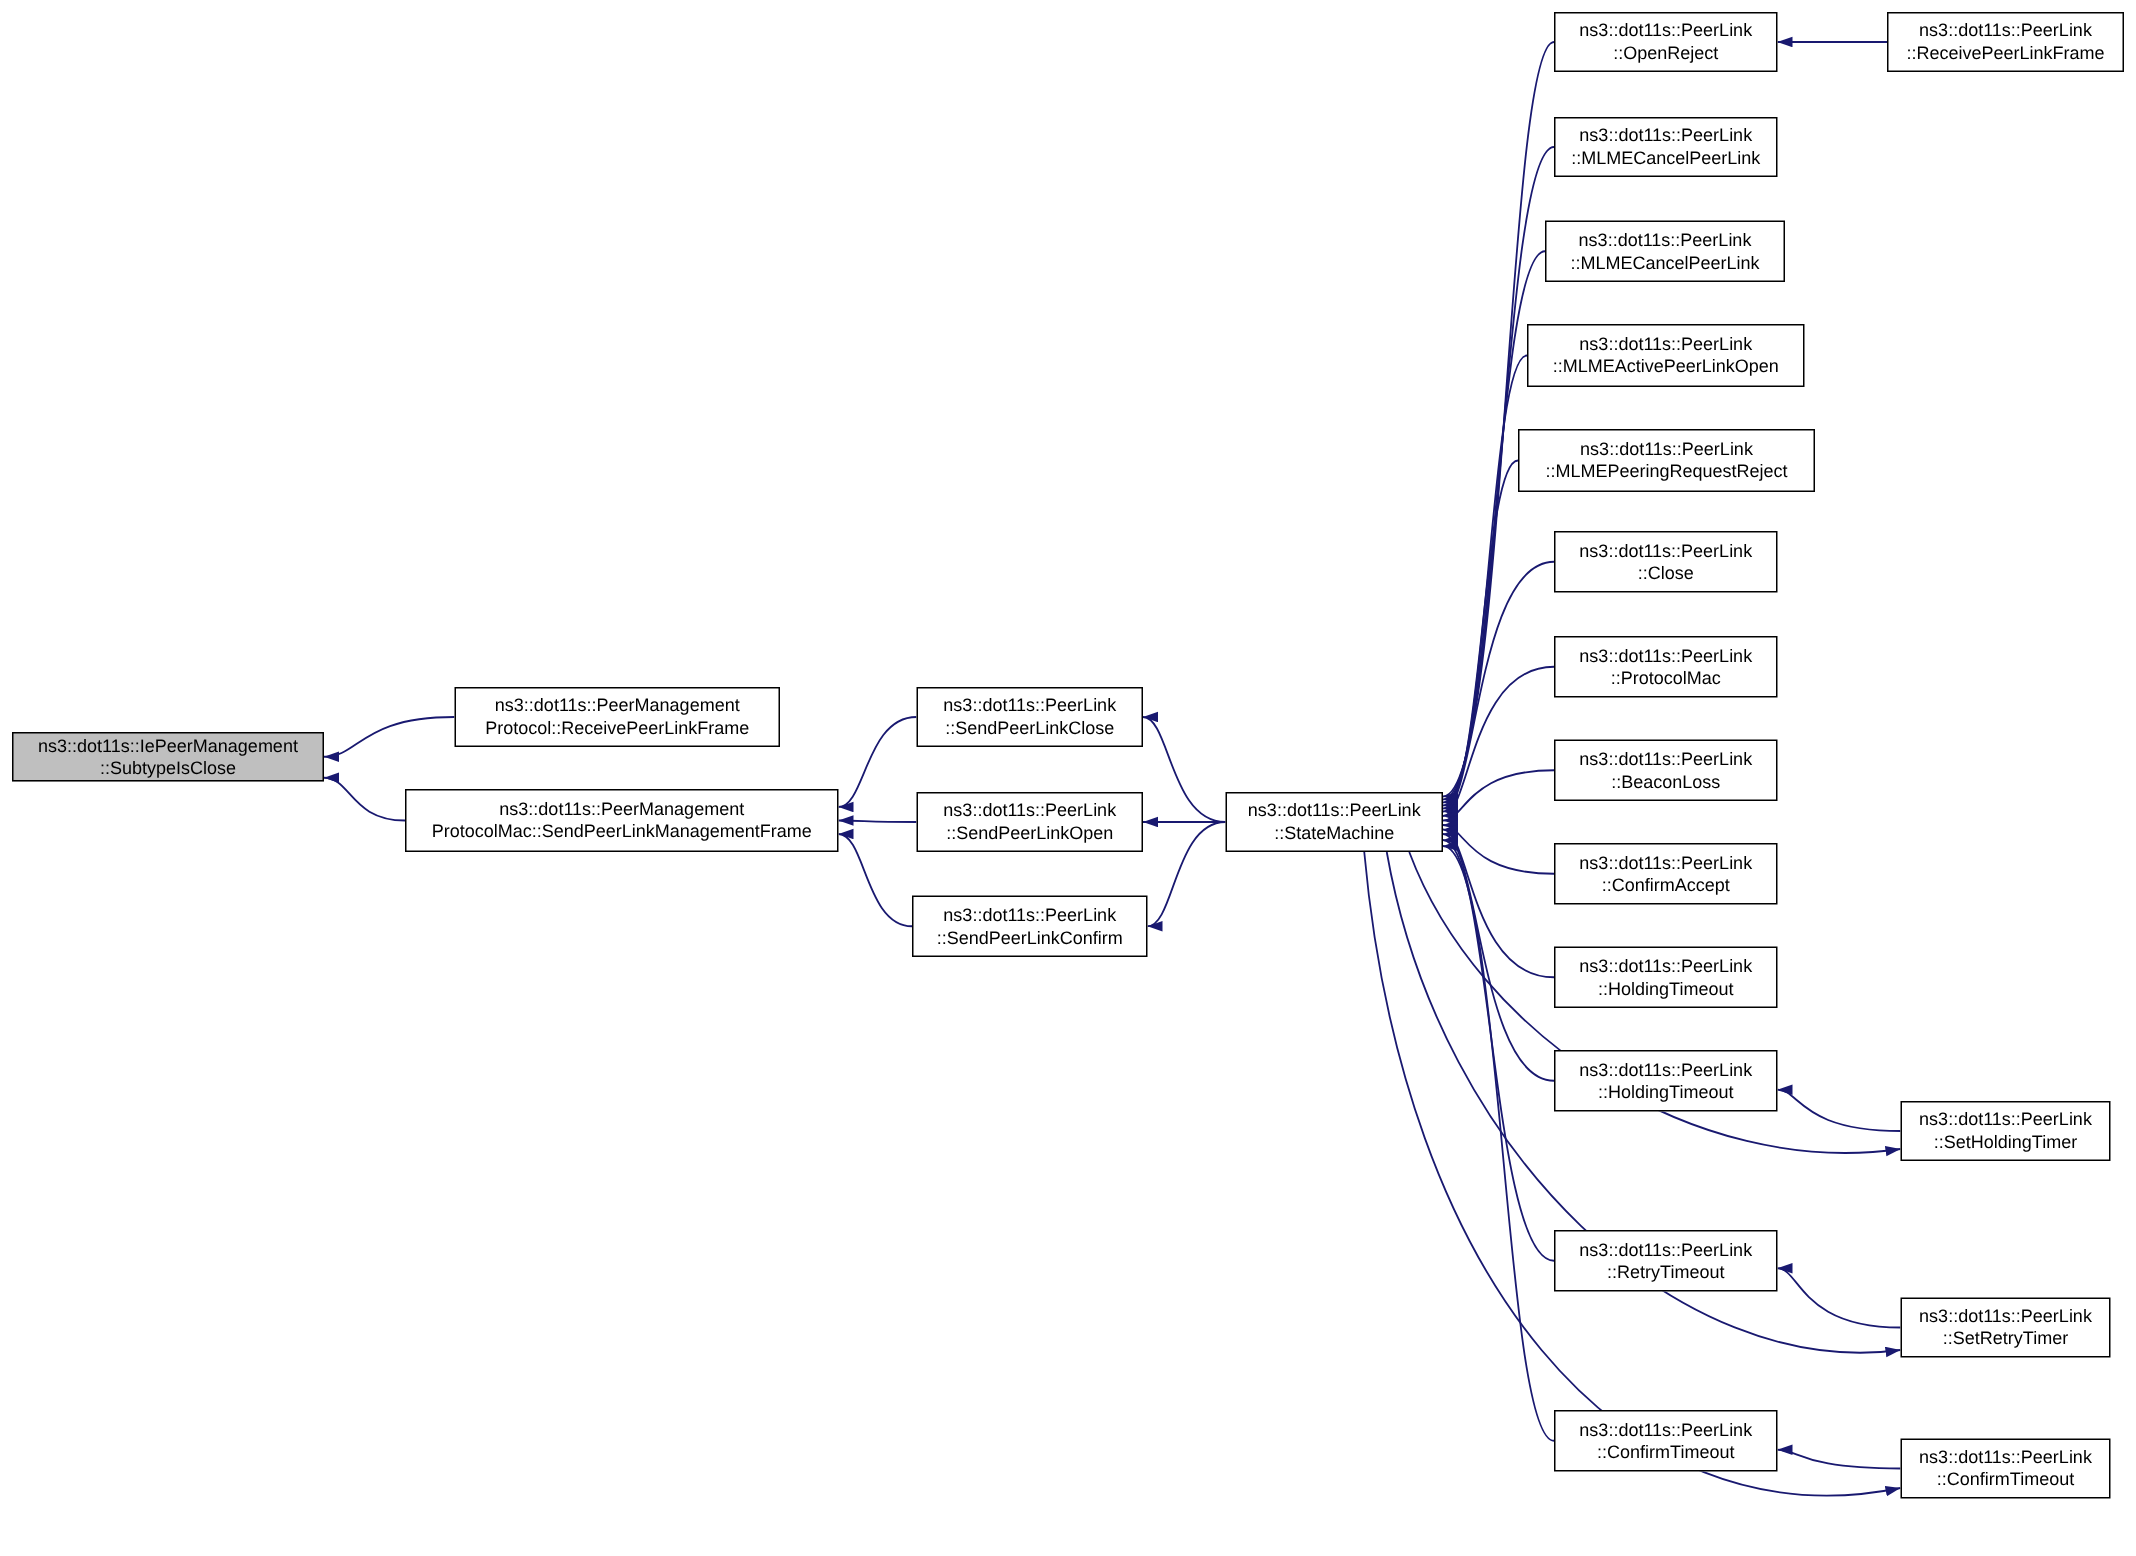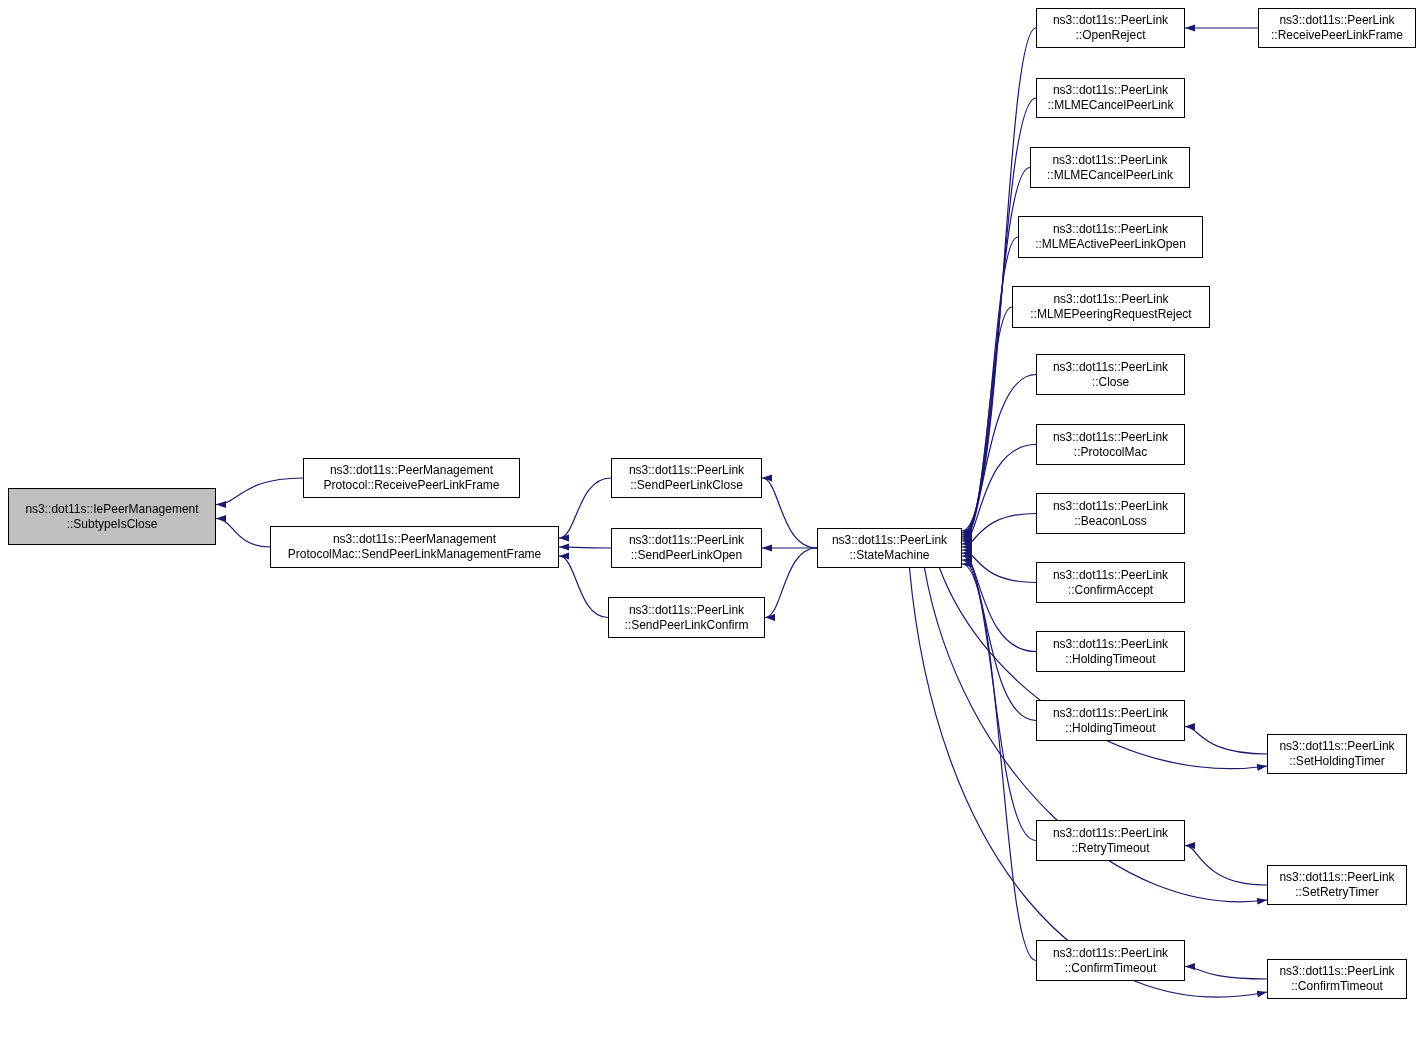--- a/index.html
+++ b/index.html
@@ -74,21 +74,21 @@
       <path d="M1036,840.5 C994,840.5 994,560 962,560" class="edge" stroke="#191970" marker-end="url(#arrow)"></path>
       <path d="M1036,960.5 C1002,960.5 1002,564 962,564" class="edge" stroke="#191970" marker-end="url(#arrow)"></path>
       <path d="M1258,28 C1200,28 1200,28 1185,28" class="edge" stroke="#191970" marker-end="url(#arrow)"></path>
       <path d="M1267,754 C1200,754 1200,726.5 1185,726.5" class="edge" stroke="#191970" marker-end="url(#arrow)"></path>
       <path d="M1267,885 C1200,885 1200,845.5 1185,845.5" class="edge" stroke="#191970" marker-end="url(#arrow)"></path>
       <path d="M1267,979 C1200,979 1200,966.5 1185,966.5" class="edge" stroke="#191970" marker-end="url(#arrow)"></path>
       <path d="M939.5,568 C985,690 1130,786 1267,766" class="edge" stroke="#191970" marker-end="url(#arrow)"></path>
       <path d="M924.5,568 C960,770 1120,920 1267,900" class="edge" stroke="#191970" marker-end="url(#arrow)"></path>
       <path d="M909.5,568 C935,850 1080,1030 1267,992" class="edge" stroke="#191970" marker-end="url(#arrow)"></path>
     </svg>
-<div class="node highlighted" style="left: 8px; top: 488px; width: 208px; height: 57px; border: 1px solid rgb(0, 0, 0); background: rgb(191, 191, 191);">
+<div class="node highlighted" style="left: 8px; top: 488px; width: 208px; height: 33px; border: 1px solid rgb(0, 0, 0); background: rgb(191, 191, 191);">
       <div>ns3::dot11s::IePeerManagement</div>
       <div>::SubtypeIsClose</div>
     </div>
     <div class="node" style="left: 303px; top: 458px; width: 217px; height: 40px; border: 1px solid rgb(0, 0, 0); background: rgb(255, 255, 255);">
       <div>ns3::dot11s::PeerManagement</div>
       <div>Protocol::ReceivePeerLinkFrame</div>
     </div>
     <div class="node" style="left: 270px; top: 526px; width: 289px; height: 42px; border: 1px solid rgb(0, 0, 0); background: rgb(255, 255, 255);">
       <div>ns3::dot11s::PeerManagement</div>
       <div>ProtocolMac::SendPeerLinkManagementFrame</div>

